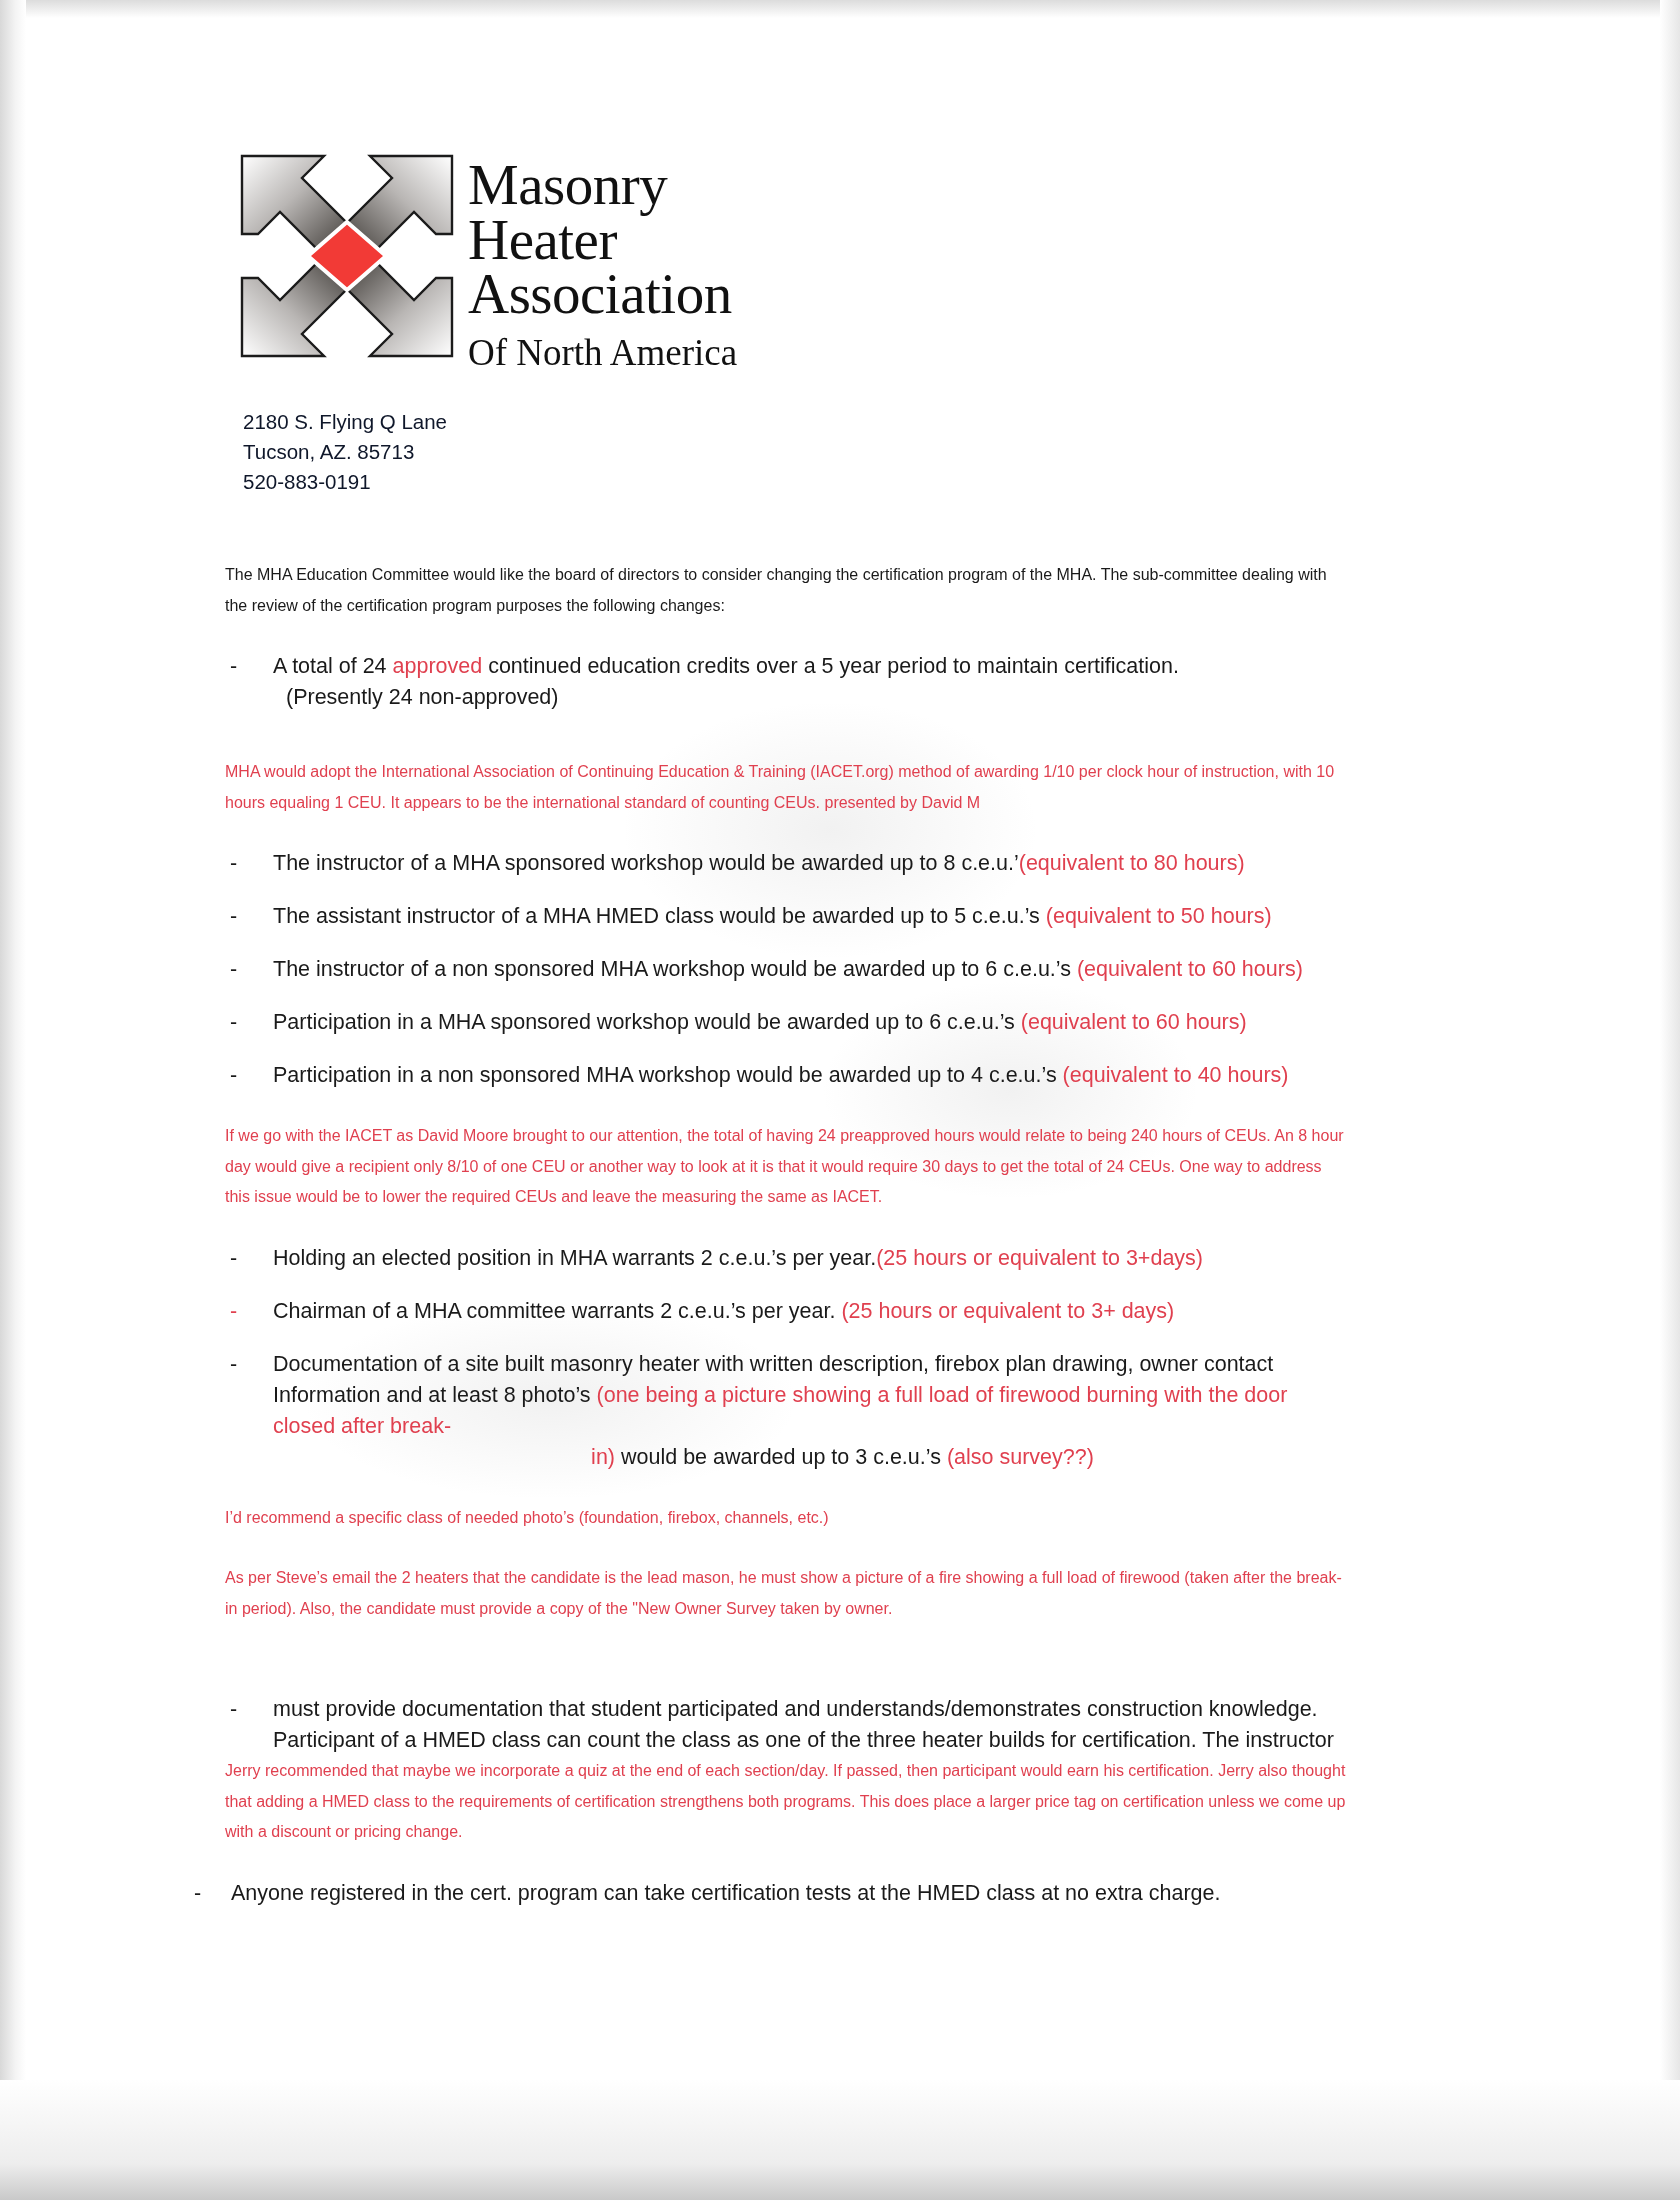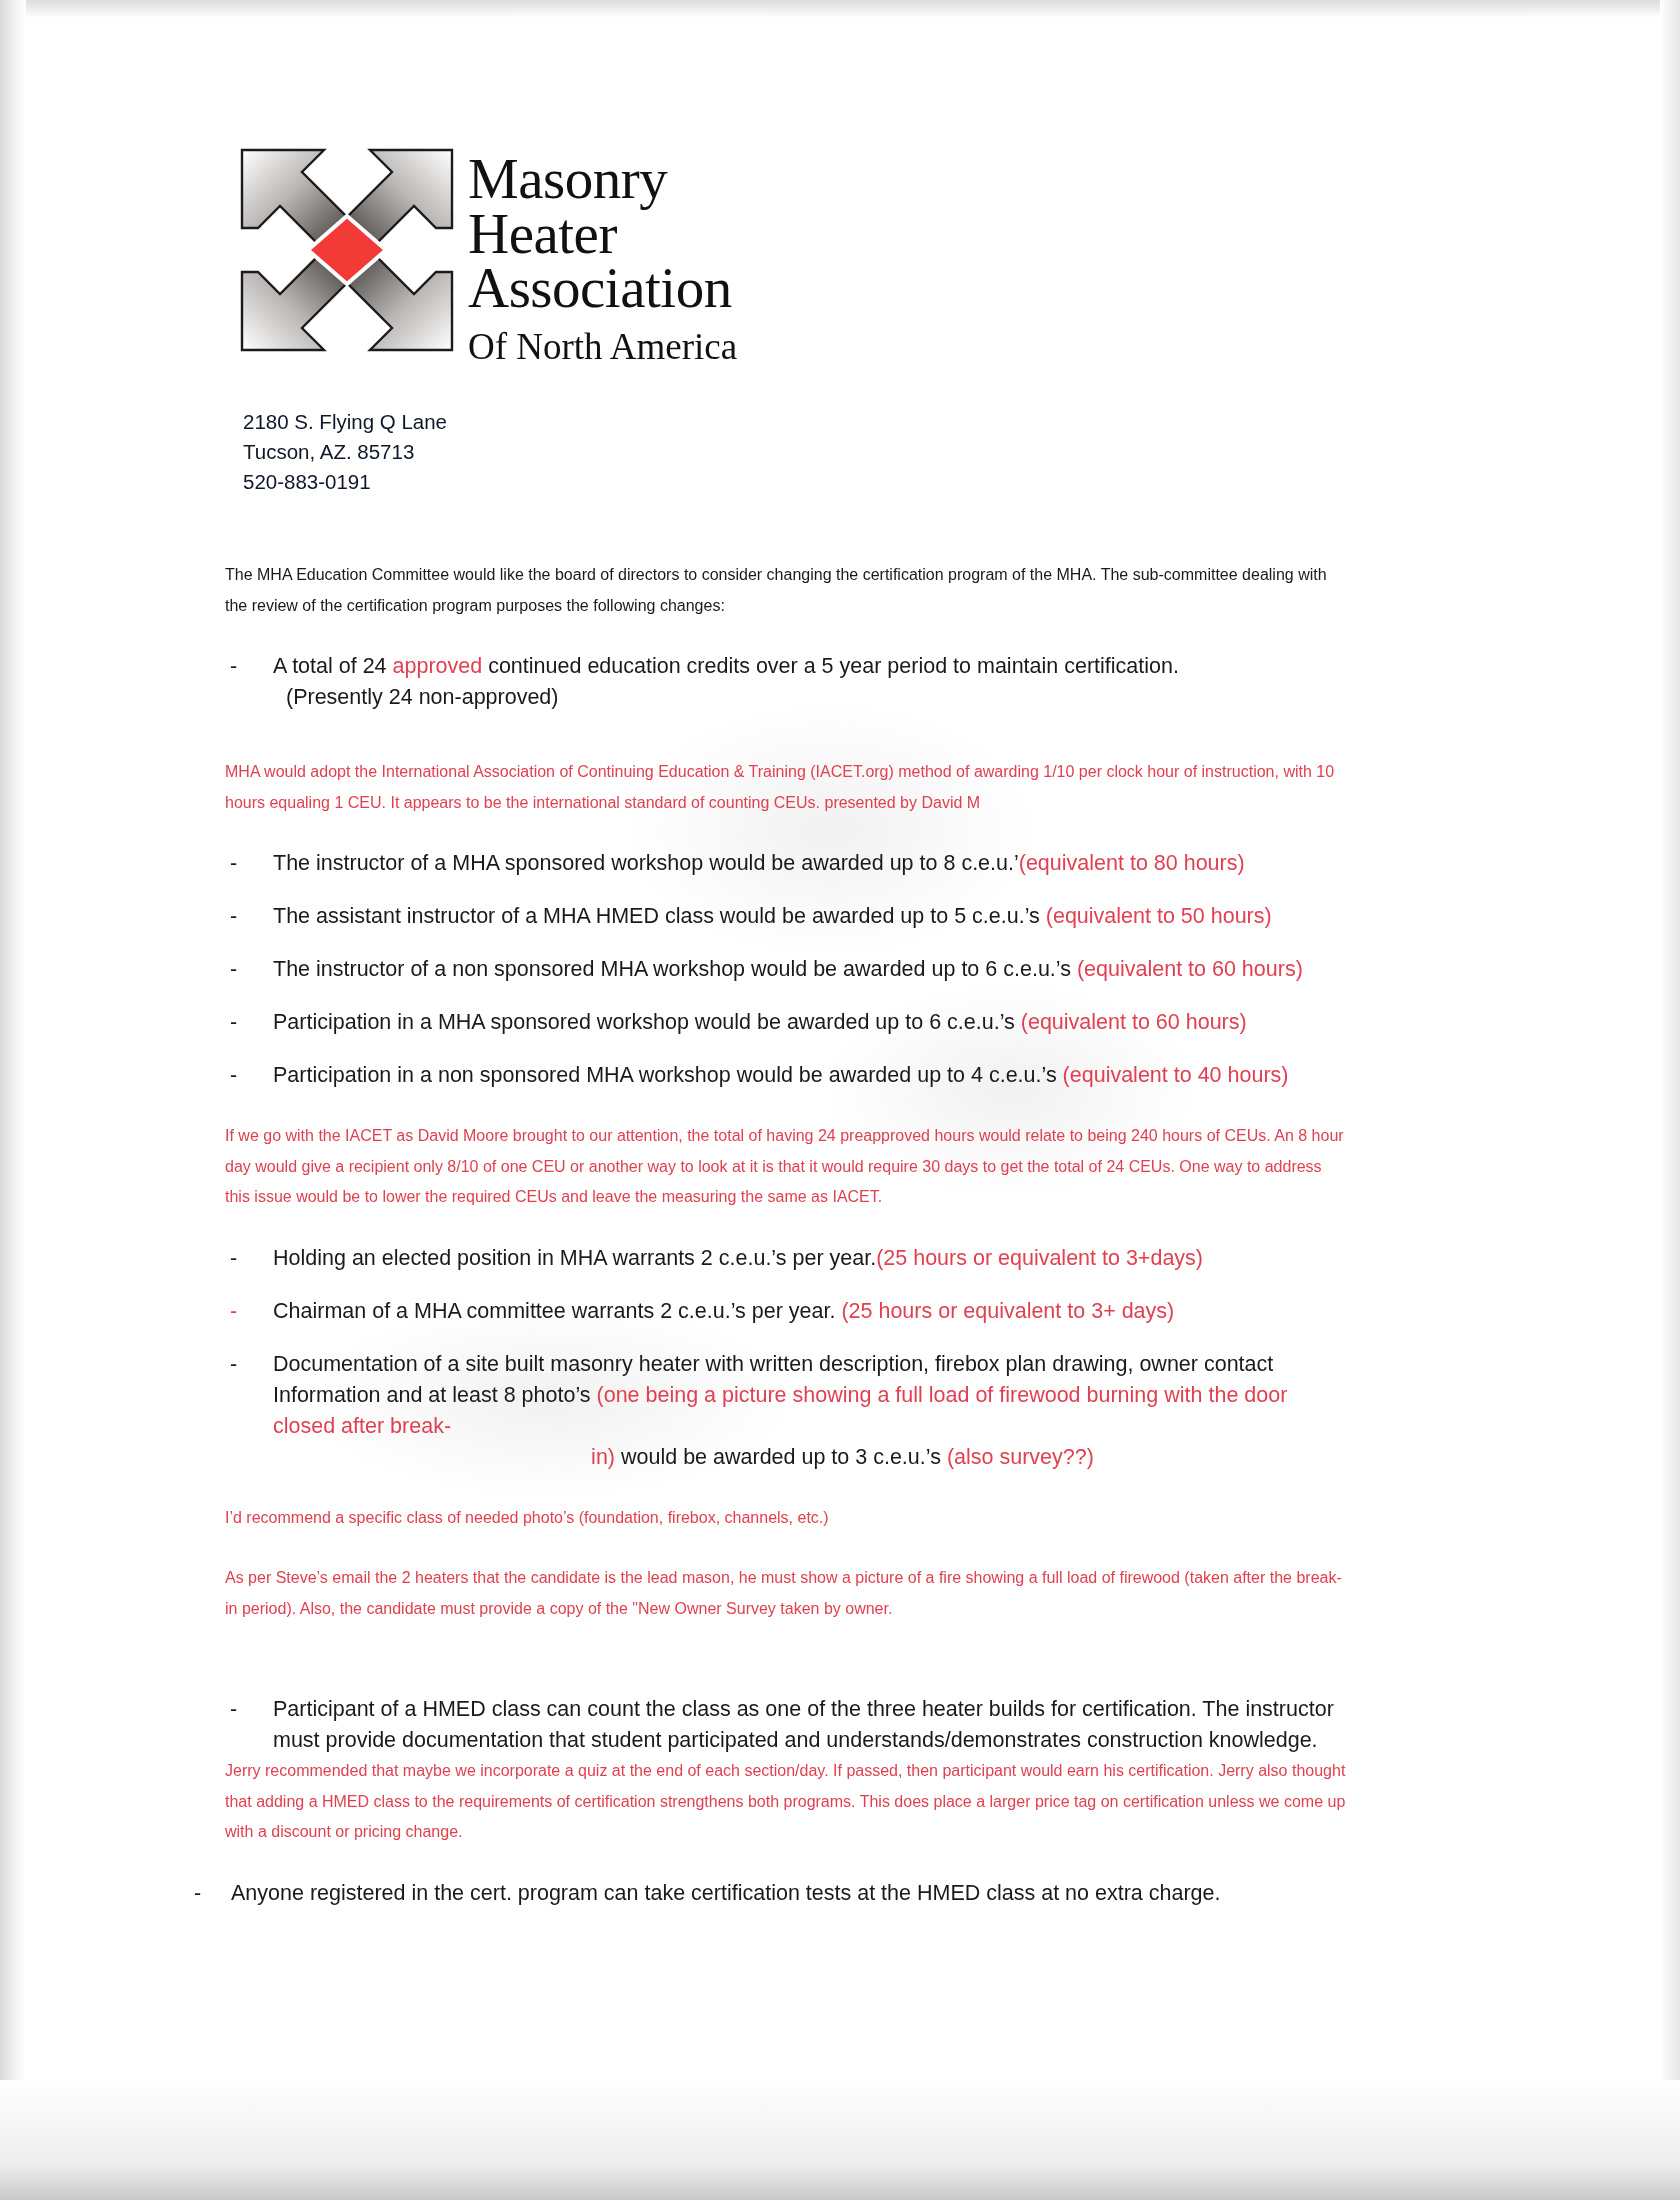--- a/index.html
+++ b/index.html
@@ -56,21 +56,21 @@
     position: absolute;
     left: 0; top: 0;
     width: 1680px;
     height: 2200px;
   }
 
   
   .letterhead {
     position: absolute;
     left: 236px;
-    top: 144px;
+    top: 150px;
     display: flex;
     align-items: flex-start;
   }
   .logo-mark {
     width: 222px;
     height: 212px;
     position: relative;
     flex: none;
   }
   .logo-mark svg { display: block; }
@@ -308,22 +308,22 @@
 
       <div class="spacer-md"></div>
 
       <p class="para red">As per Steve’s email the 2 heaters that the candidate is the lead mason, he must show a picture of a fire showing a full load of firewood (taken after the break-in period).  Also, the candidate must provide a copy of the "New Owner Survey taken by owner.</p>
 
       <div class="spacer-xl"></div>
 
       <div class="bullet">
         <span class="dash">-</span>
         <span class="btext black">
+          <span class="cont-line">must provide documentation that student participated and understands/demonstrates construction knowledge.</span>
           <span class="cont-line">Participant of a HMED class can count the class as one of the three heater builds for certification. The instructor</span>
-          <span class="cont-line">must provide documentation that student participated and understands/demonstrates construction knowledge.</span>
         </span>
       </div>
 
       <p class="para red">Jerry recommended that maybe we incorporate a quiz at the end of each section/day. If passed, then participant would earn his certification. Jerry also thought that adding a HMED class to the requirements of certification strengthens both programs. This does place a larger price tag on certification unless we come up with a discount or pricing change.</p>
 
       <div class="spacer-md"></div>
 
       <div class="bullet outdent">
         <span class="dash">-</span>
         <span class="btext black">Anyone registered in the cert. program can take certification tests at the HMED class at no extra charge.</span>

